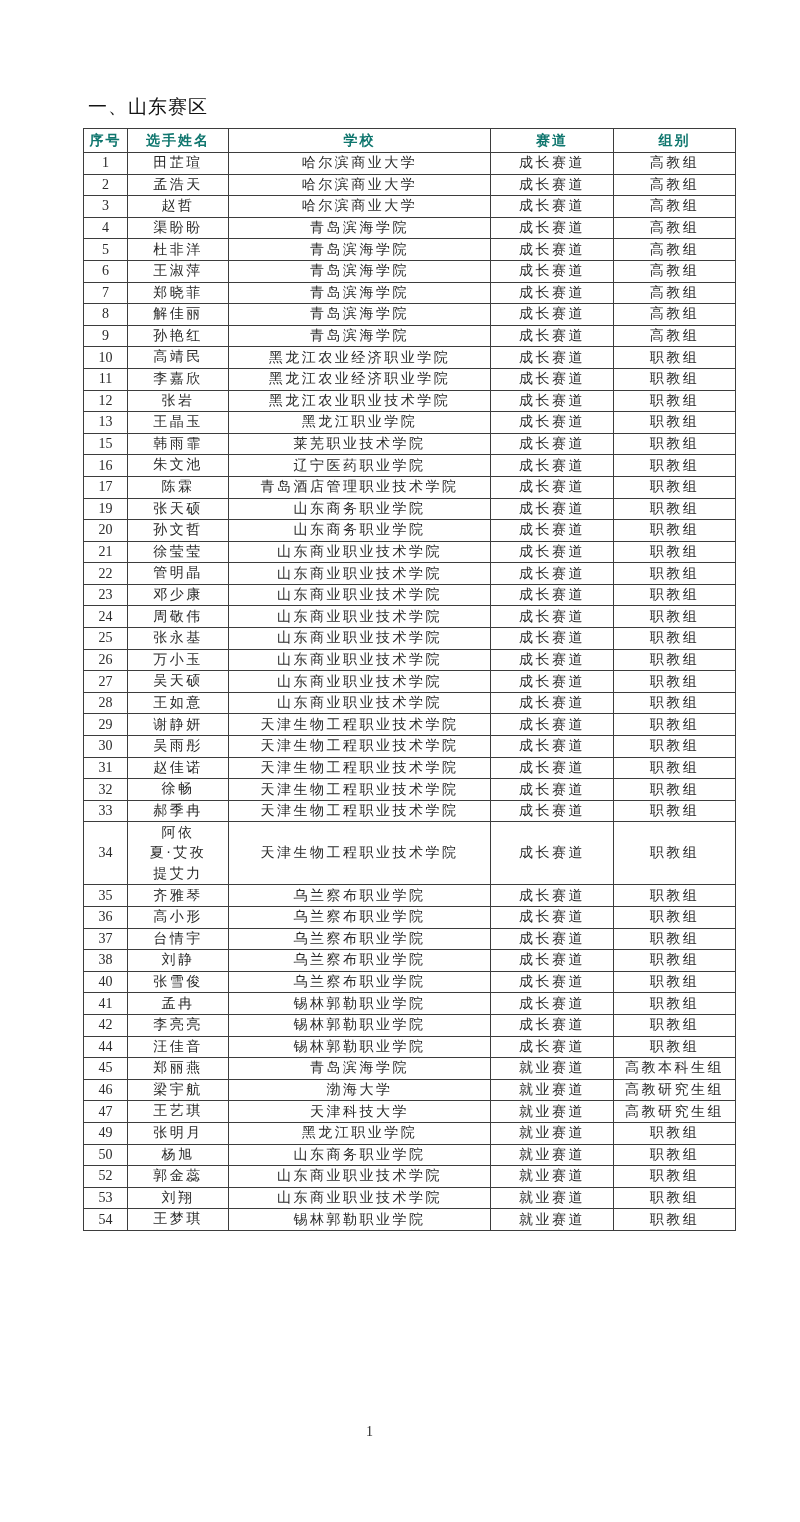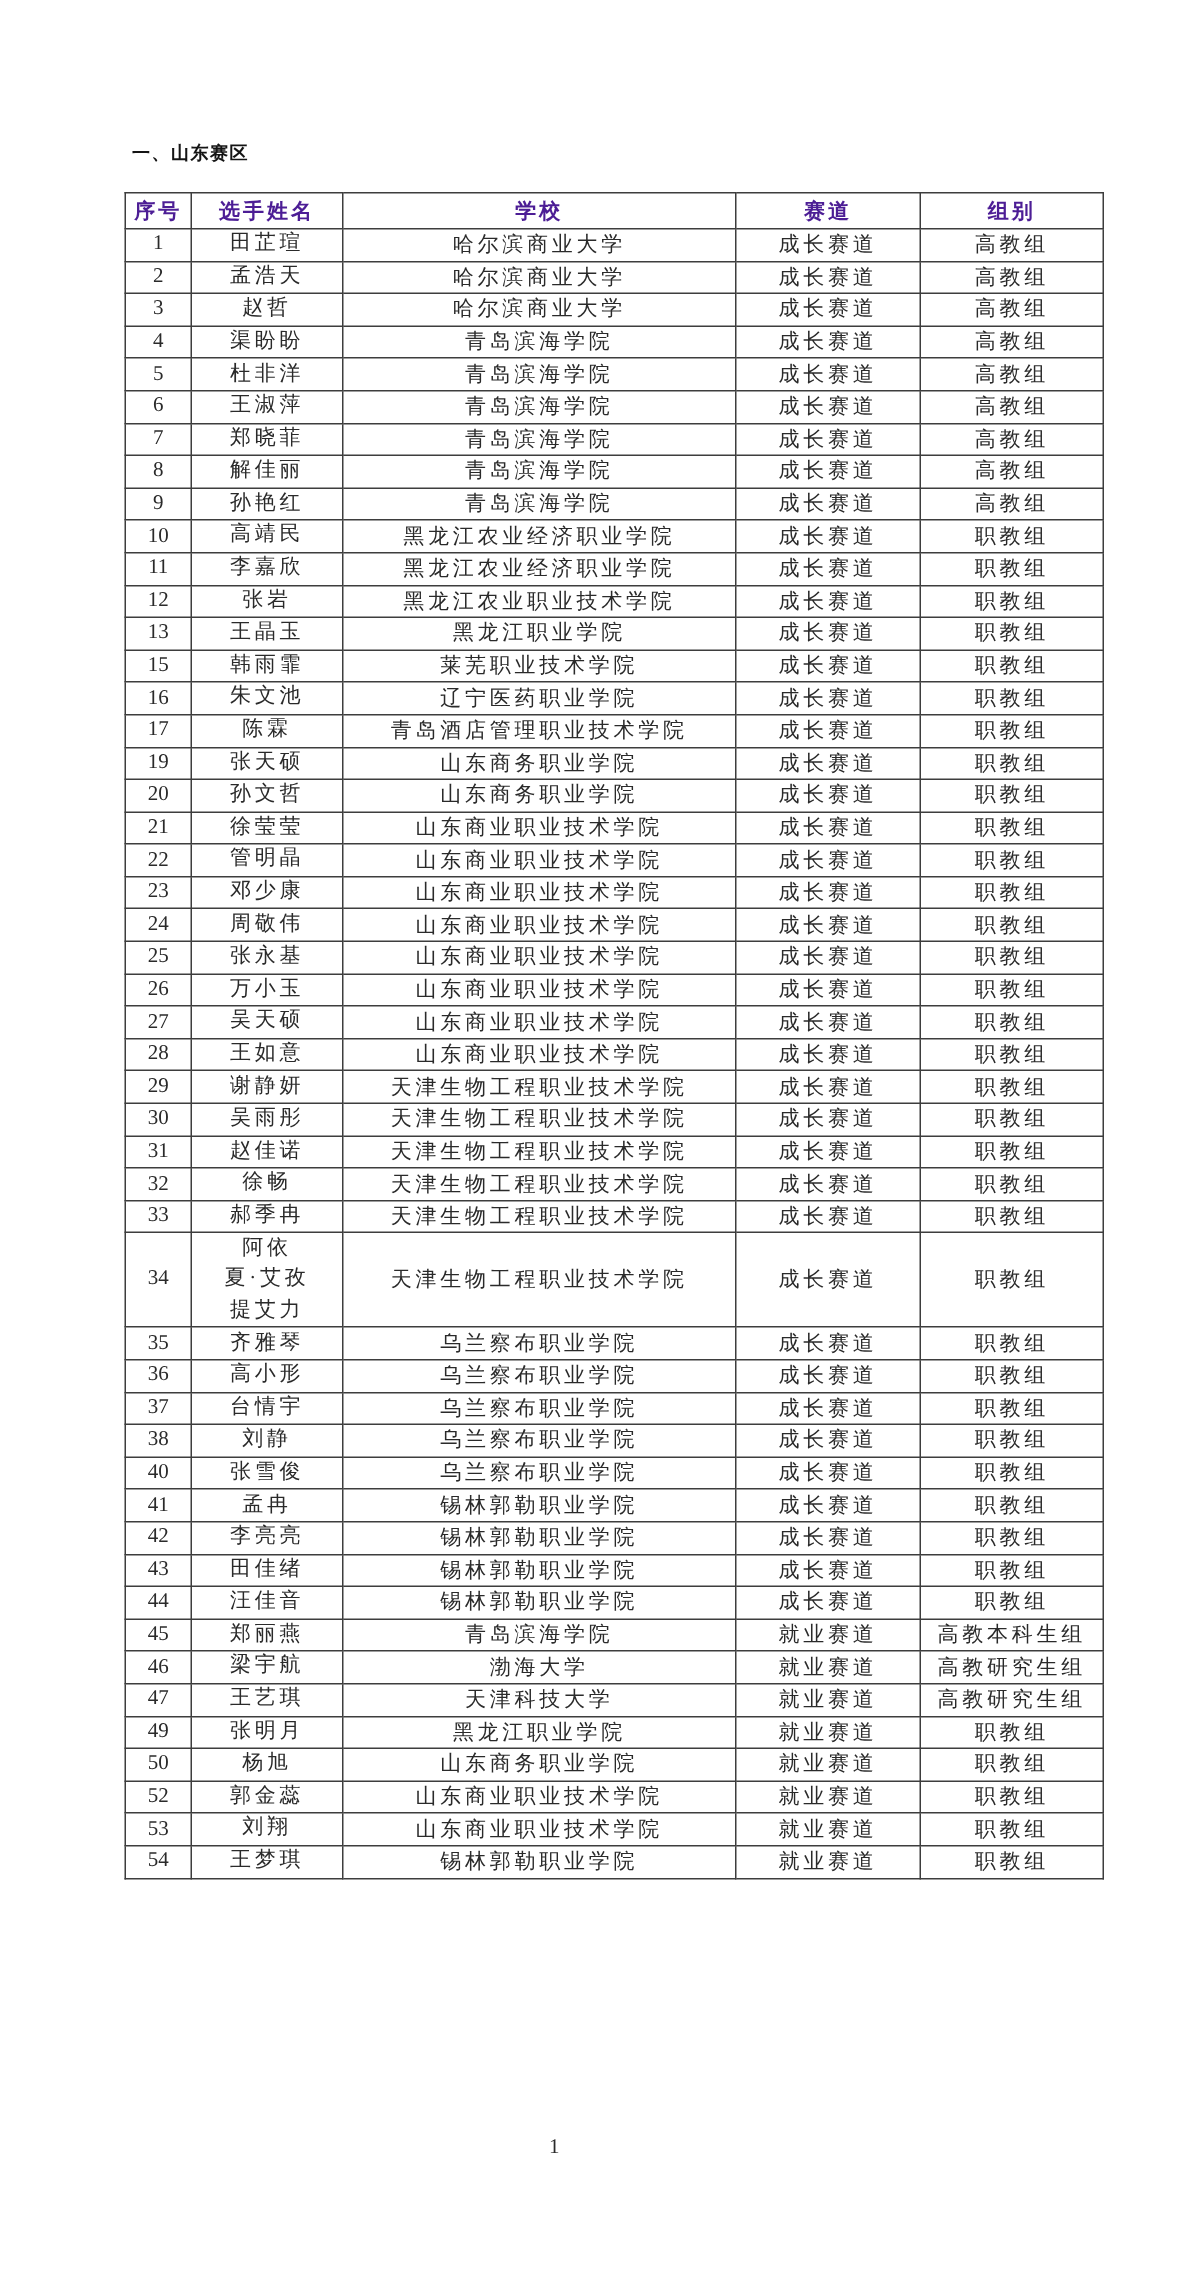--- a/index.html
+++ b/index.html
@@ -9,22 +9,22 @@
     height: 1522px;
     position: relative;
     font-family: "Liberation Serif", "DejaVu Serif", serif;
     color: #262626;
   }
   .section-title {
     position: absolute;
     left: 88px;
     top: 94px;
     font-family: "Liberation Sans", "DejaVu Sans", sans-serif;
-    font-weight: bold;
-    font-size: 12px;
+    font-weight: normal;
+    font-size: 19px;
     color: #141414;
     letter-spacing: 1px;
     white-space: nowrap;
   }
   table.results {
     position: absolute;
     left: 83px;
     top: 128px;
     width: 652px;
     border-collapse: collapse;
@@ -37,21 +37,21 @@
     vertical-align: middle;
     font-size: 14px;
     font-weight: normal;
     color: #2a2a2a;
     overflow: hidden;
     padding: 0 1px;
   }
   table.results thead tr { height: 24px; }
   table.results thead th {
     font-weight: bold;
-    color: #4c1d95;
+    color: #0f766e;
     letter-spacing: 2px;
   }
   table.results tbody tr { height: 21.6px; }
   table.results tbody tr.row-tall { height: 63px; }
   td.col-0 { letter-spacing: 0; }
   td.col-1, td.col-2, td.col-3, td.col-4 { letter-spacing: 2.5px; }
   td.col-1 { white-space: pre-line; line-height: 1.45; }
   .page-number {
     position: absolute;
     left: 366px;
@@ -352,27 +352,20 @@
         <td class="col-4">职教组</td>
       </tr>
       <tr>
         <td class="col-0">42</td>
         <td class="col-1">李亮亮</td>
         <td class="col-2">锡林郭勒职业学院</td>
         <td class="col-3">成长赛道</td>
         <td class="col-4">职教组</td>
       </tr>
       <tr>
-        <td class="col-0">43</td>
-        <td class="col-1">田佳绪</td>
-        <td class="col-2">锡林郭勒职业学院</td>
-        <td class="col-3">成长赛道</td>
-        <td class="col-4">职教组</td>
-      </tr>
-      <tr>
         <td class="col-0">44</td>
         <td class="col-1">汪佳音</td>
         <td class="col-2">锡林郭勒职业学院</td>
         <td class="col-3">成长赛道</td>
         <td class="col-4">职教组</td>
       </tr>
       <tr>
         <td class="col-0">45</td>
         <td class="col-1">郑丽燕</td>
         <td class="col-2">青岛滨海学院</td>

